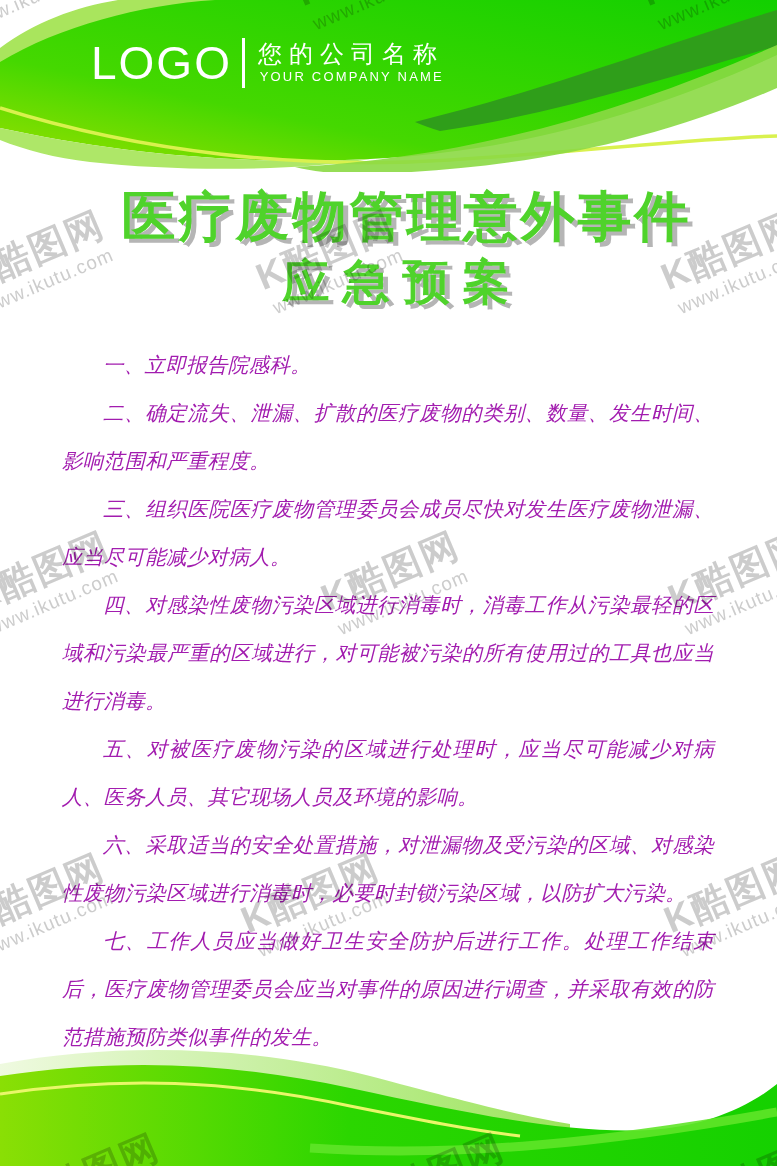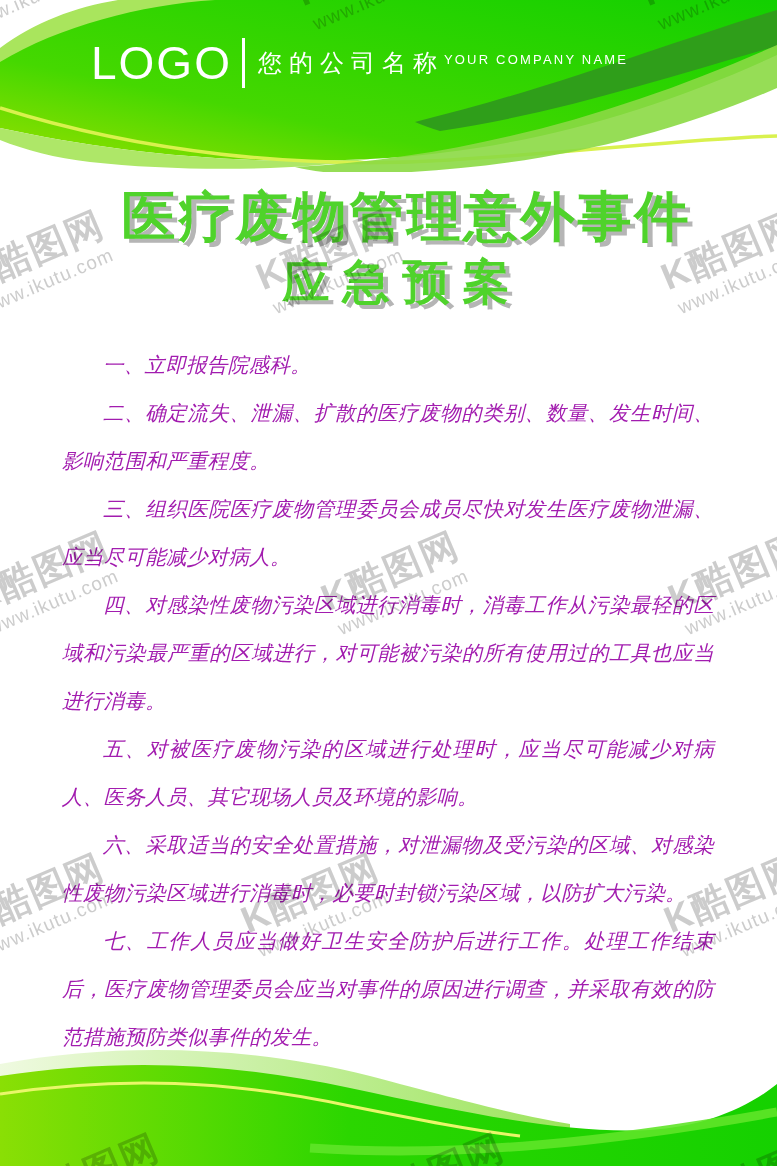--- a/index.html
+++ b/index.html
@@ -16,21 +16,21 @@
   .footer-svg{position:absolute;bottom:0;left:0;width:777px;height:146px;display:block;}
   
   .logo-row{
     position:absolute;top:38px;left:80px;
     display:flex;align-items:center;color:#ffffff;margin-left:11px;
   }
   .logo-text{
     font-size:46px;font-weight:300;letter-spacing:2px;line-height:1;
   }
   .logo-divider{width:3px;height:50px;background:#ffffff;margin:0 13px 0 10px;}
-  .company-names{display:flex;flex-direction:row;justify-content:center;}
+  .company-names{display:flex;flex-direction:column;justify-content:center;}
   .company-cn{font-size:24px;letter-spacing:7px;line-height:1.1;font-weight:400;}
   .company-en{font-size:13px;letter-spacing:2.2px;line-height:1.2;margin-top:2px;font-weight:400;text-align:right;}
   
   .title-block{
     position:absolute;top:183px;left:0;width:777px;
     text-align:center;font-weight:bold;color:#4fd32b;
   }
   .title-line1{
     font-size:54px;letter-spacing:3px;line-height:66px;
     text-shadow:5px 4px 0 #b5b5b5;

